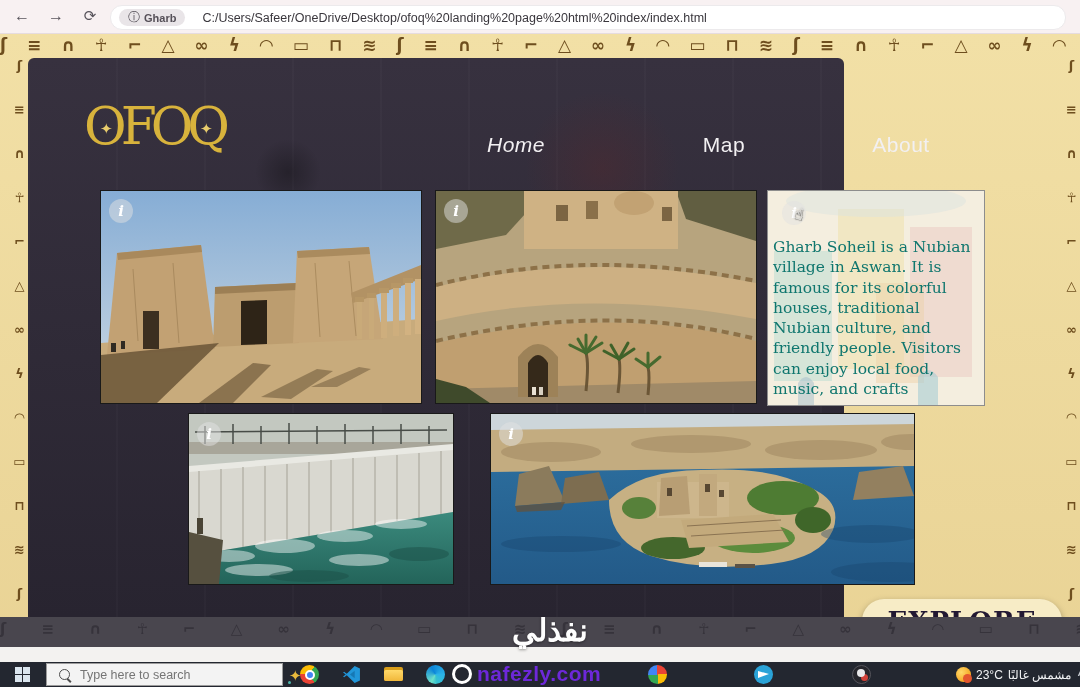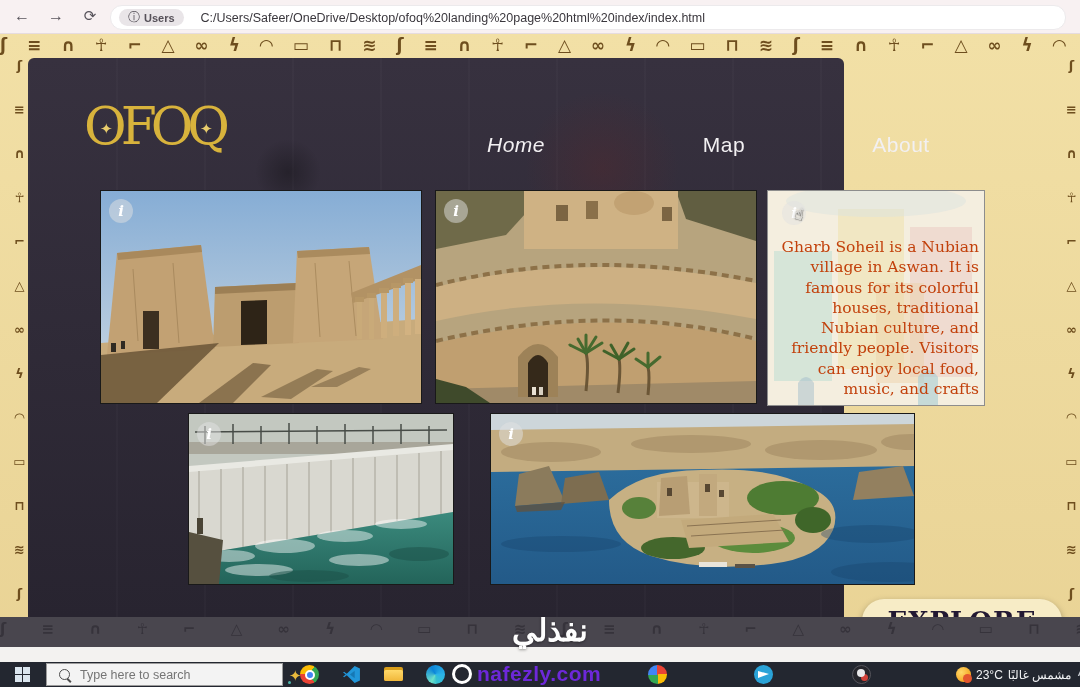--- a/index.html
+++ b/index.html
@@ -57,22 +57,22 @@
 
   .info-badge{position:absolute;left:8px;top:8px;width:24px;height:24px;border-radius:50%;
       background:rgba(225,225,225,.5);color:#fff;font-family:"DejaVu Serif",serif;font-style:italic;
       font-weight:bold;font-size:15px;line-height:24px;text-align:center;z-index:3;cursor:pointer;}
   .card3 .info-badge{left:14px;top:10px;}
   .hand-cursor{position:absolute;left:26px;top:14px;z-index:4;font-size:15px;color:#fdfdfd;
       font-family:"DejaVu Sans",sans-serif;
       text-shadow:0 0 2px #222,1px 1px 1px #222;transform:rotate(12deg);}
 
   .gharb-text{position:absolute;left:0;top:46px;width:100%;padding:0 5px;box-sizing:border-box;
-      font-family:"DejaVu Serif",serif;font-size:15.5px;line-height:1.31;color:#c2410c;
-      text-align:right;z-index:2;}
+      font-family:"DejaVu Serif",serif;font-size:15.5px;line-height:1.31;color:#0f766e;
+      text-align:left;z-index:2;}
 
   .explore-btn{position:absolute;left:834px;top:541px;width:200px;height:44px;border:none;
       border-radius:22px;background:#f7ecc6;color:#221832;font-family:"DejaVu Serif",serif;
       font-weight:bold;font-size:26px;letter-spacing:1px;z-index:12;cursor:pointer;
       box-shadow:0 3px 7px rgba(0,0,0,.35);}
 
   
   .dark-band{position:absolute;left:0;top:617px;width:1080px;height:30px;background:#49464e;z-index:8;}
   .dark-band .glyphs{position:absolute;left:0;top:3px;width:1080px;color:#36333b;
       font-size:15px;letter-spacing:15px;}
@@ -140,21 +140,21 @@
 
 <div class="screen">
 
   <div class="browser-bar">
     <button class="nav-btn btn-back">←</button>
     <button class="nav-btn btn-fwd">→</button>
     <button class="nav-btn btn-reload">⟳</button>
     <div class="addr-pill">
       <div class="file-chip">
         <span class="i-glyph">ⓘ</span>
-        <span>Users</span>
+        <span>Gharb</span>
       </div>
       <div class="addr-url">C:/Users/Safeer/OneDrive/Desktop/ofoq%20landing%20page%20html%20index/index.html</div>
     </div>
   </div>
 
   <div class="tan-bg"></div>
   <div class="glyphs glyph-top">ʃ ≡ ∩ ☥ ⌐ △ ∞ ϟ ◠ ▭ ⊓ ≋ ʃ ≡ ∩ ☥ ⌐ △ ∞ ϟ ◠ ▭ ⊓ ≋ ʃ ≡ ∩ ☥ ⌐ △ ∞ ϟ ◠ ▭ ⊓ ≋ ʃ ≡ ∩ ☥ ⌐ △ ∞ ϟ ◠ ▭ ⊓ ≋ ʃ ≡ ∩ ☥ ⌐ △ ∞ ϟ ◠ ▭ ⊓ ≋ ʃ ≡ ∩ ☥ ⌐ △ ∞ ϟ ◠ ▭ ⊓ ≋ </div>
   <div class="glyphs glyph-col glyph-left">ʃ ≡ ∩ ☥ ⌐ △ ∞ ϟ ◠ ▭ ⊓ ≋ ʃ ≡ ∩ ☥ ⌐ △ ∞ ϟ ◠ ▭ ⊓ ≋ ʃ ≡ ∩ ☥ ⌐ △ ∞ ϟ ◠ ▭ ⊓ ≋ ʃ ≡ ∩ ☥ ⌐ △ ∞ ϟ ◠ ▭ ⊓ ≋ </div>
   <div class="glyphs glyph-col glyph-right">ʃ ≡ ∩ ☥ ⌐ △ ∞ ϟ ◠ ▭ ⊓ ≋ ʃ ≡ ∩ ☥ ⌐ △ ∞ ϟ ◠ ▭ ⊓ ≋ ʃ ≡ ∩ ☥ ⌐ △ ∞ ϟ ◠ ▭ ⊓ ≋ ʃ ≡ ∩ ☥ ⌐ △ ∞ ϟ ◠ ▭ ⊓ ≋ </div>
 

